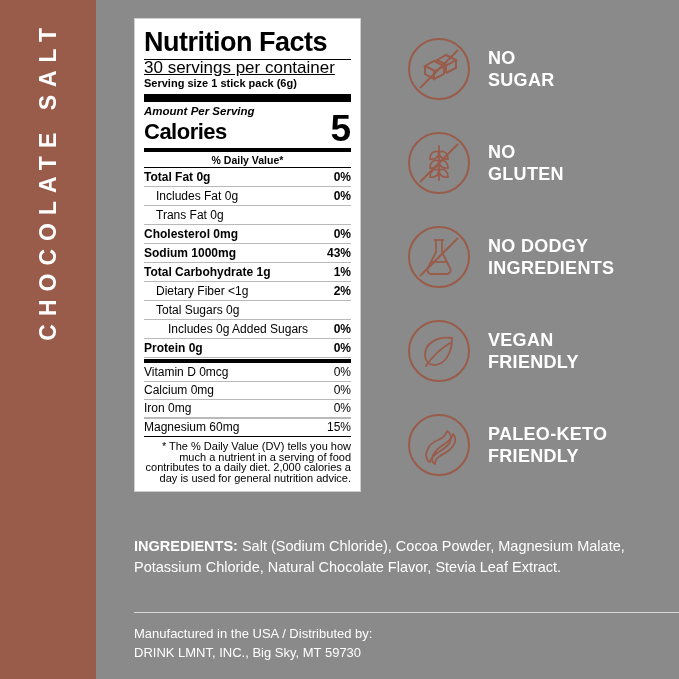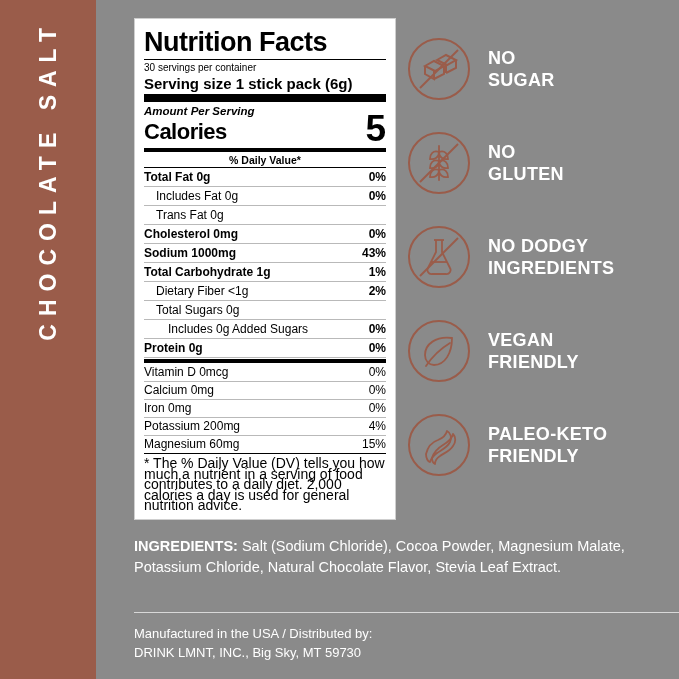--- a/index.html
+++ b/index.html
@@ -52,40 +52,41 @@
   .content {
     flex: 1 1 auto;
     position: relative;
   }
 
   
   .nutrition {
     position: absolute;
     left: 38px;
     top: 18px;
-    width: 262px;
+    width: 227px;
     background: #ffffff;
     border: 1px solid #cfcfcf;
     padding: 6px 9px 8px 9px;
     box-sizing: border-box;
     color: #000;
   }
   .nf-title {
     font-size: 27px;
     font-weight: bold;
     line-height: 30px;
     letter-spacing: -0.5px;
     margin: 2px 0 2px 0;
   }
   .nf-servings {
-    font-size: 10px;
+    font-size: 17px;
     line-height: 15px;
+    text-decoration: underline;
   }
   .nf-serving-size {
-    font-size: 15px;
+    font-size: 11px;
     font-weight: bold;
     line-height: 17px;
     margin-bottom: 2px;
   }
   .rule-thick {
     border-bottom: 8px solid #000;
     margin: 2px 0 2px 0;
   }
   .rule-med {
     border-bottom: 4px solid #000;
@@ -136,23 +137,24 @@
     padding: 0;
     gap: 7px;
   }
   .nf-row .nm { white-space: nowrap; }
   .nf-row .dv { font-weight: bold; }
   .bold { font-weight: bold; }
   .ind1 { padding-left: 12px; }
   .ind2 { padding-left: 24px; }
   .ital { }
   .nf-footnote {
-    font-size: 14px;
+    font-size: 11px;
     line-height: 10.5px;
     padding-top: 4px;
+    text-align: right;
   }
   .nf-vitamins .nf-row { line-height: 17px; }
 
   
   .benefits {
     position: absolute;
     left: 310px;
     top: 26px;
     width: 280px;
   }
@@ -295,24 +297,20 @@
           <div class="nf-row">
             <span class="nm">Calcium 0mg</span>
             <span>0%</span>
           </div>
           <div class="rule-hair"></div>
           <div class="nf-row">
             <span class="nm">Iron 0mg</span>
             <span>0%</span>
           </div>
           <div class="rule-hair"></div>
-          <div class="nf-row">
-            <span class="nm">Potassium 200mg</span>
-            <span>4%</span>
-          </div>
           <div class="rule-hair"></div>
           <div class="nf-row">
             <span class="nm">Magnesium 60mg</span>
             <span>15%</span>
           </div>
         </div>
       <div class="rule-thin"></div>
       <div class="nf-footnote">* The % Daily Value (DV) tells you how much a nutrient in a serving of food contributes to a daily diet. 2,000 calories a day is used for general nutrition advice.</div>
     </div>
 

